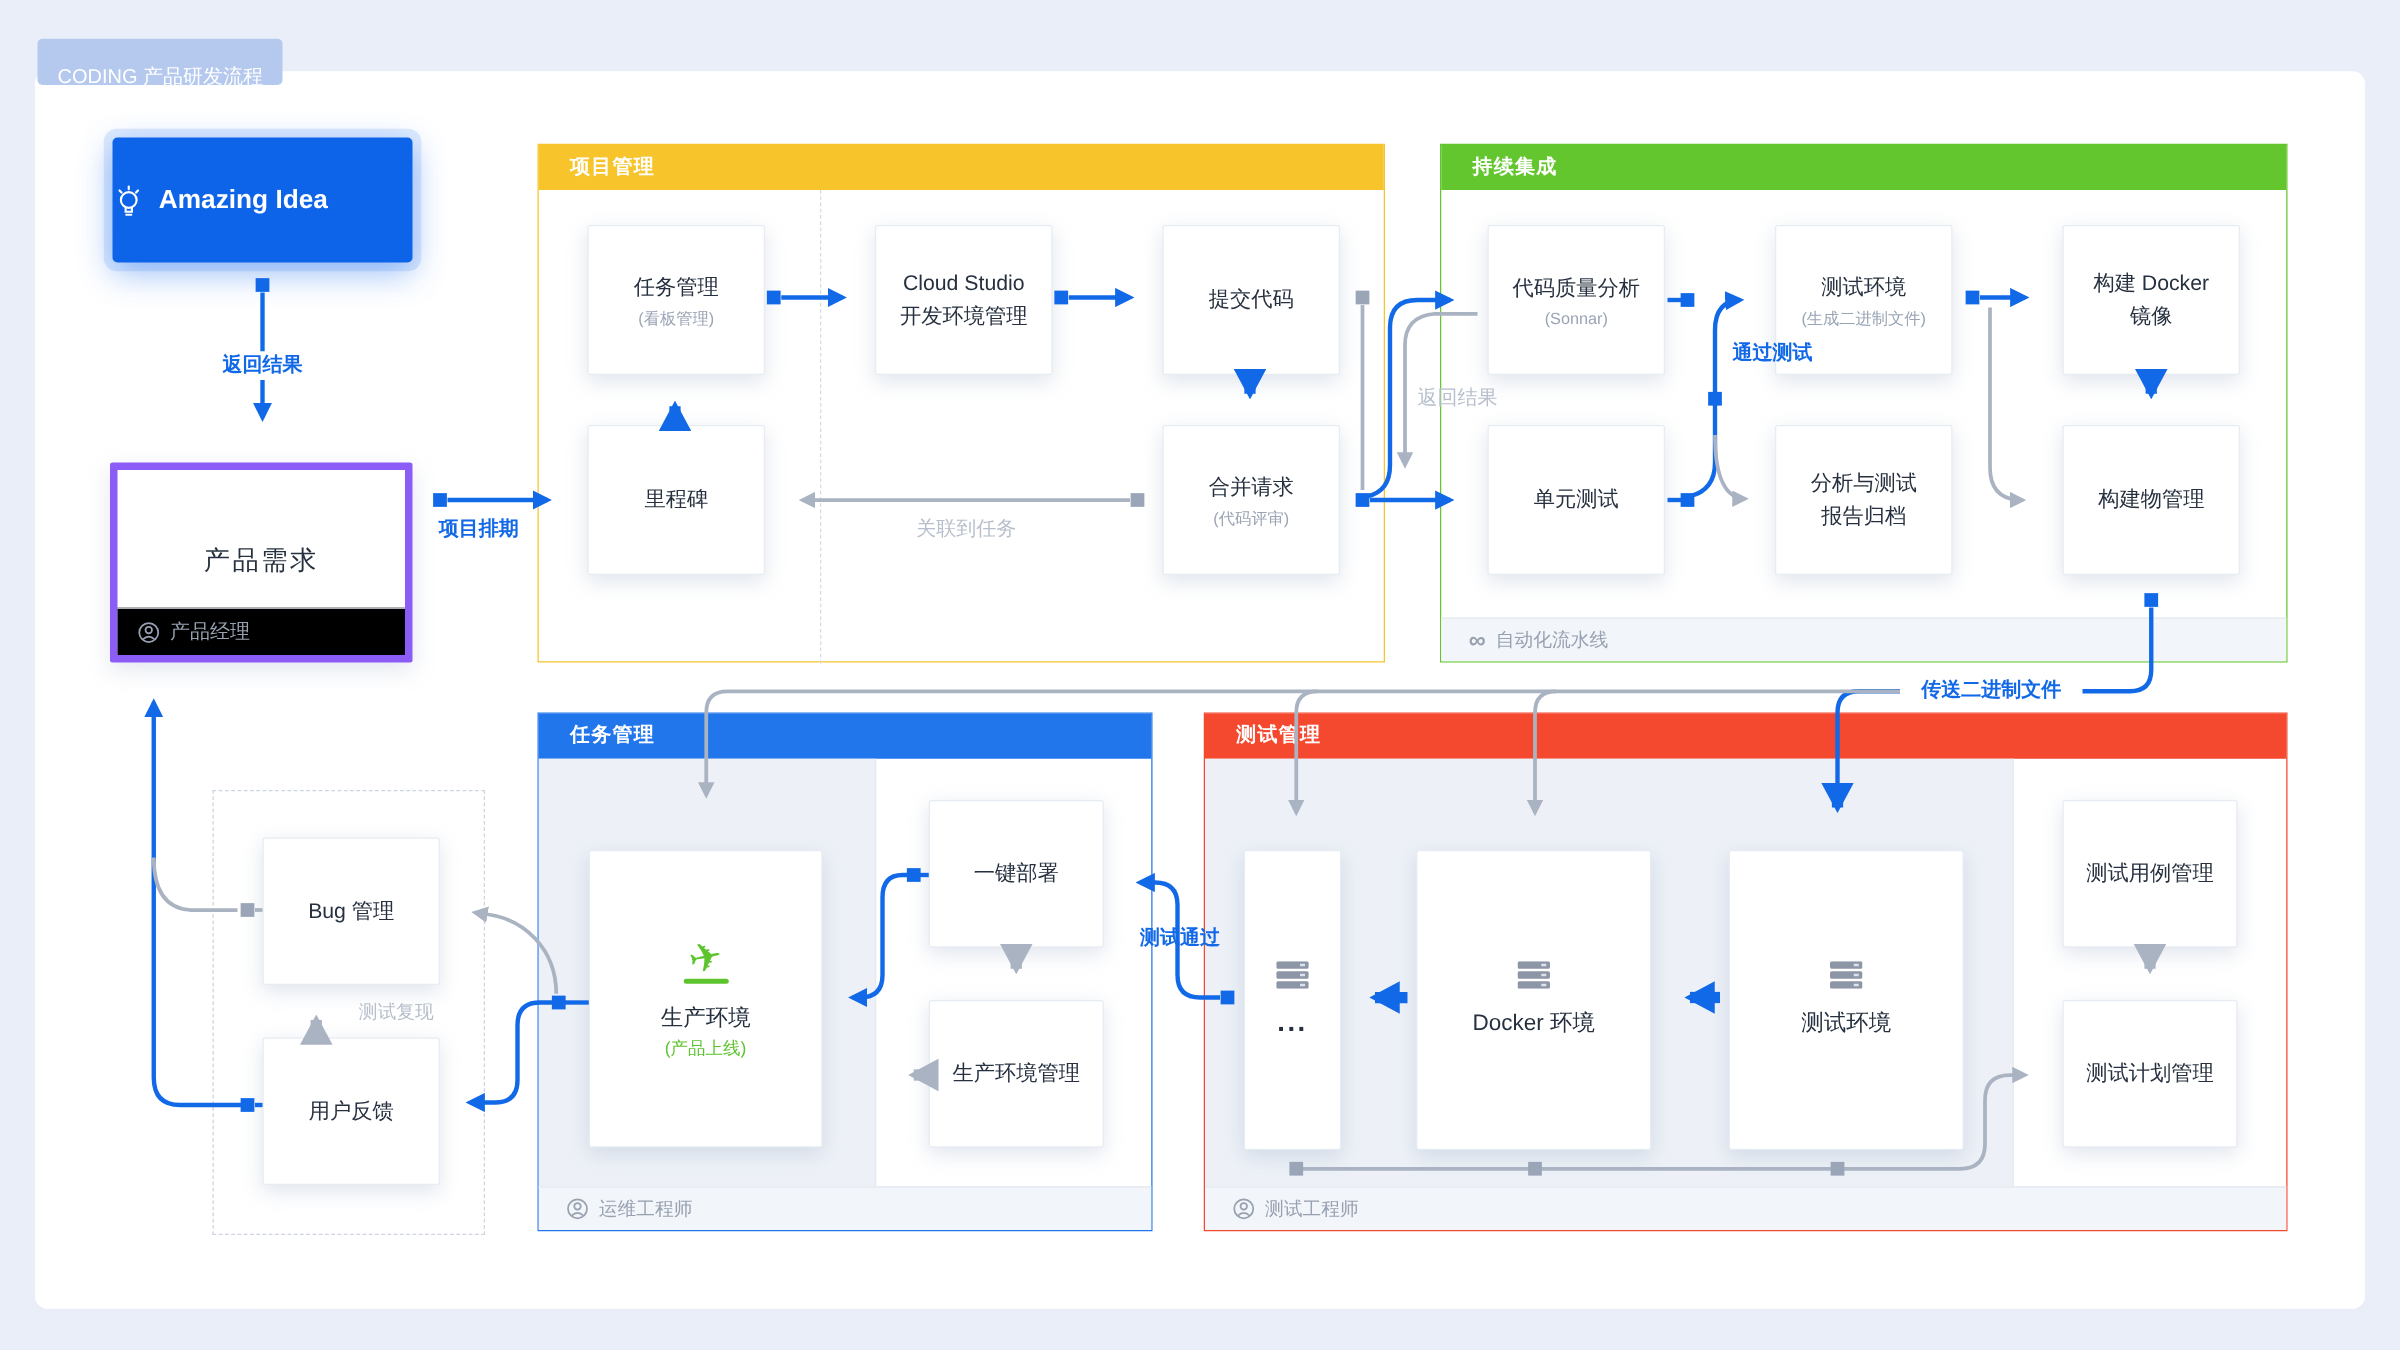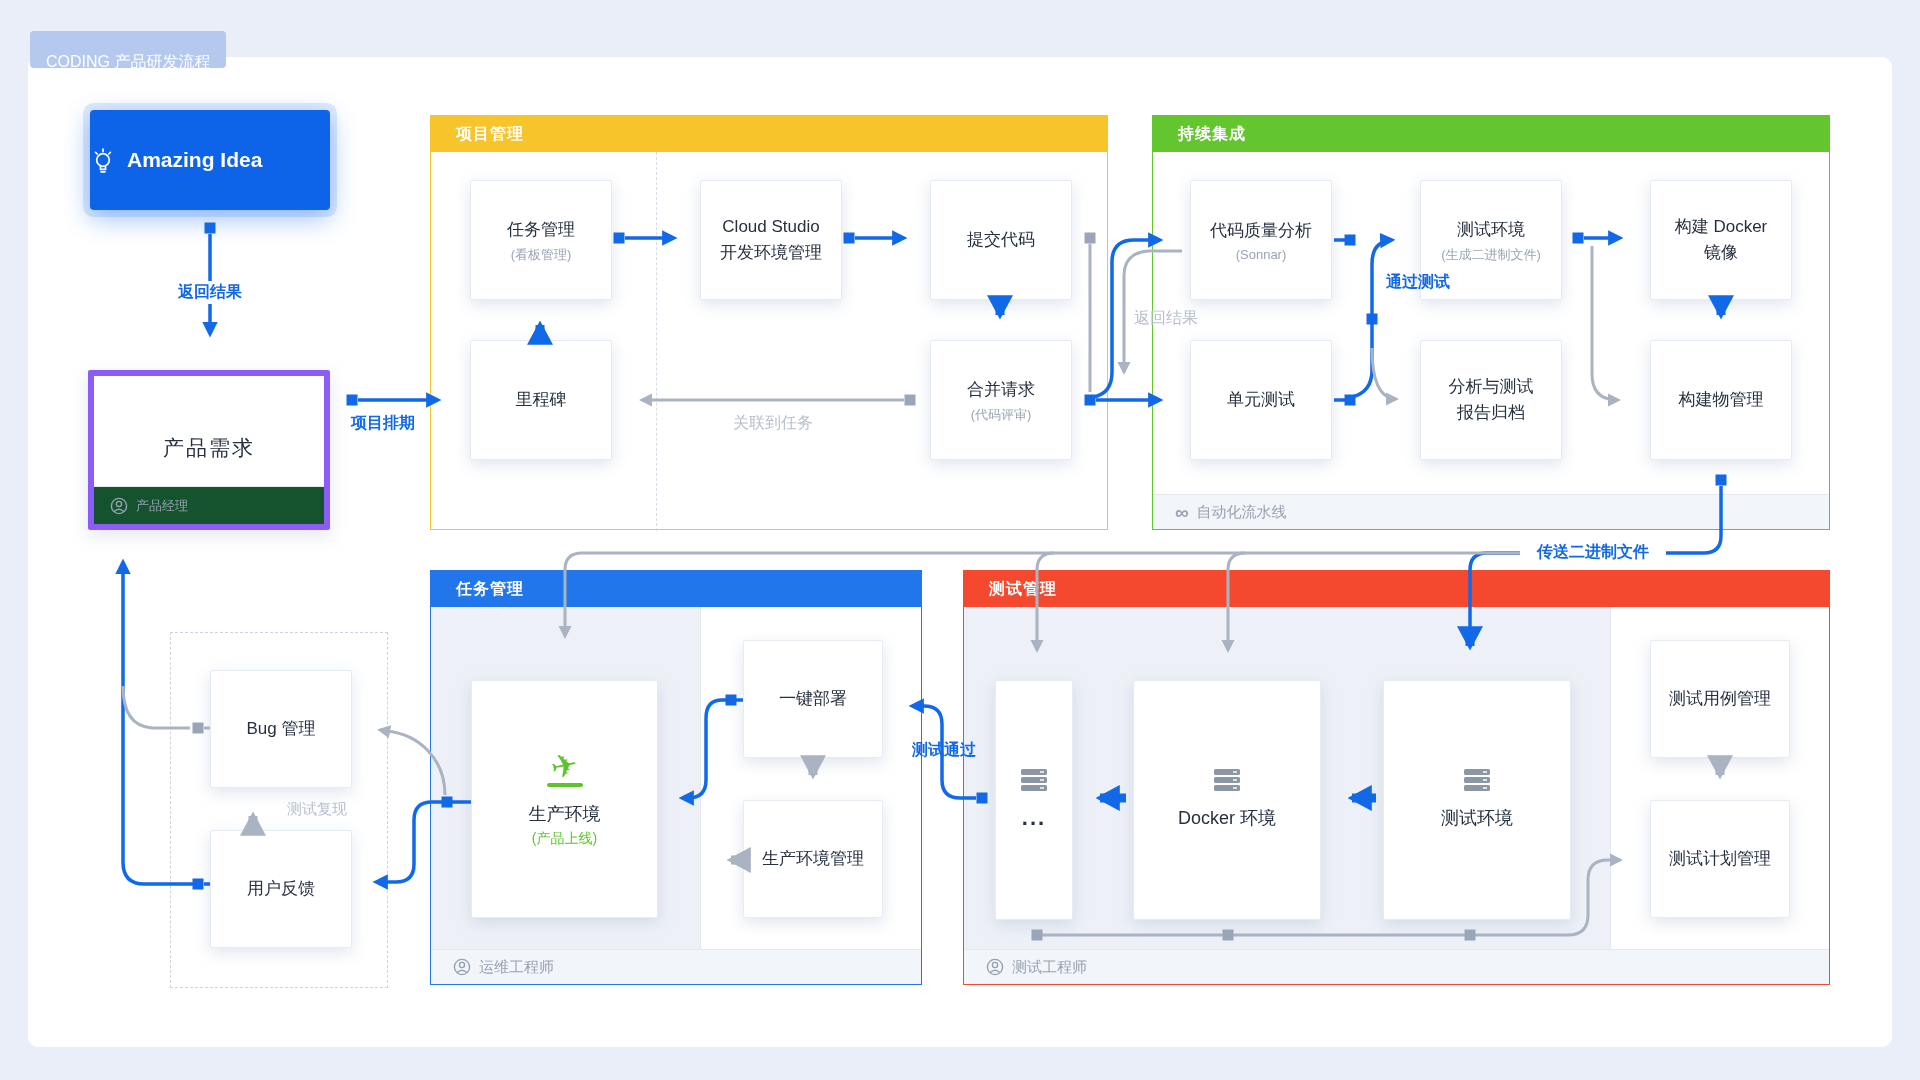--- a/index.html
+++ b/index.html
@@ -38,23 +38,23 @@
   .role{display:flex;align-items:center;gap:8px}
   .idea{position:absolute;left:90px;top:110px;width:240px;height:100px;
     background:#0E64E8;border-radius:4px;display:flex;align-items:center;
     justify-content:flex-start;gap:11px;color:#fff;font-size:21px;font-weight:bold;
     box-shadow:0 0 0 7px rgba(30,110,240,.14),0 8px 26px rgba(30,110,240,.45);z-index:4}
   .reqbox{position:absolute;left:88px;top:370px;width:242px;height:160px;
     background:#fff;border:6px solid #8b5cf6;border-radius:2px;z-index:3;
     box-shadow:0 6px 18px rgba(145,160,190,.25)}
   .reqbox .t{position:absolute;top:58px;left:0;right:0;text-align:center;
     font-size:21px;color:var(--c-ink);font-weight:500;letter-spacing:2px}
-  .reqfoot{position:absolute;left:0;right:0;bottom:0;height:38px;background:#14532d;
+  .reqfoot{position:absolute;left:0;right:0;bottom:0;height:38px;background:#000000;
     border-top:1px solid var(--c-border);display:flex;align-items:center;gap:8px;
-    padding-left:16px;color:var(--c-foot);font-size:13px}
+    padding-left:16px;color:var(--c-foot);font-size:16px}
   .dashedbox{position:absolute;left:170px;top:632px;width:218px;height:356px;
     border:1.5px dashed #CBD4E0;z-index:2}
   .dash-div{position:absolute;border-left:1px dashed #D5DCE6;z-index:2}
   
   .elabel{position:absolute;z-index:6;font-size:16px;font-weight:bold;
     color:var(--c-blue);text-align:center}
   .elabel.gray{color:#B7BFCC;font-weight:normal}
   .elabel.bgw{background:#fff;padding:1px 6px}
   svg.wires{position:absolute;left:0;top:0;width:1920px;height:1080px;
     z-index:5;pointer-events:none}

